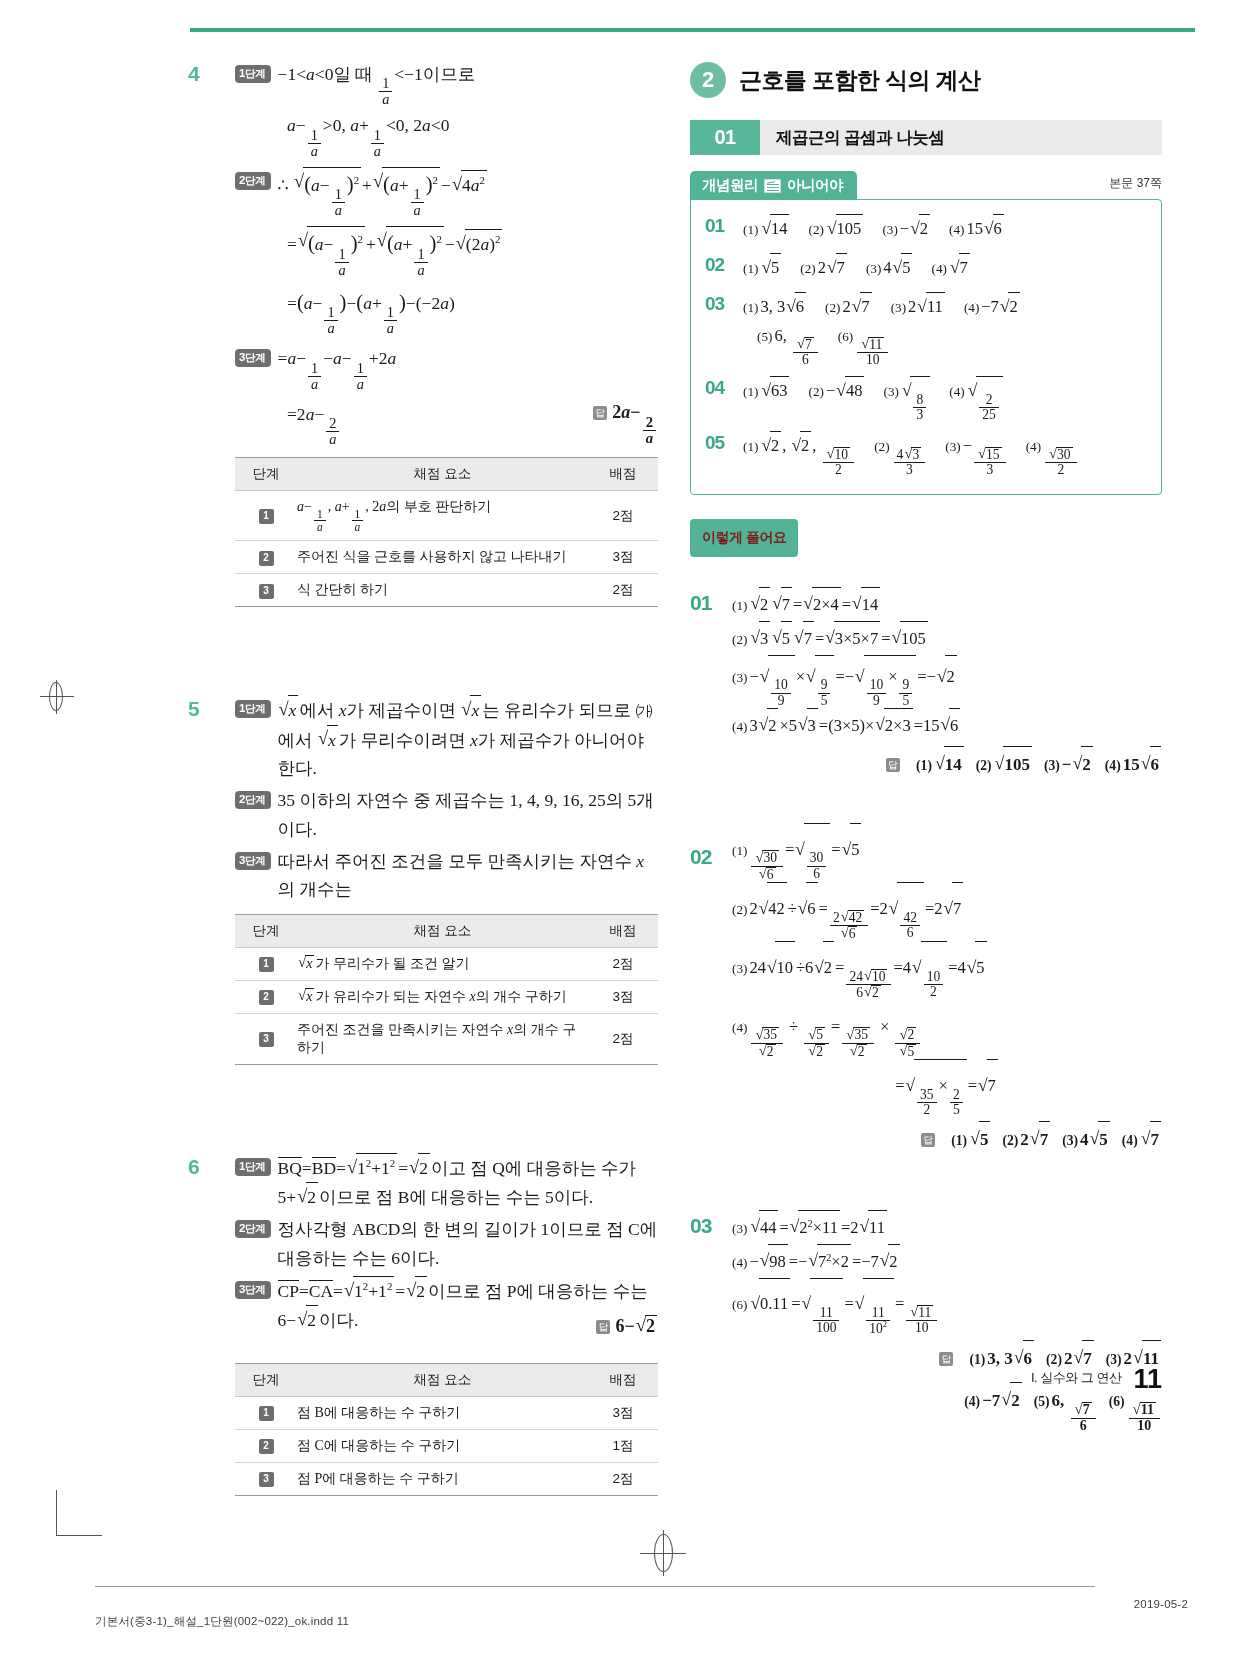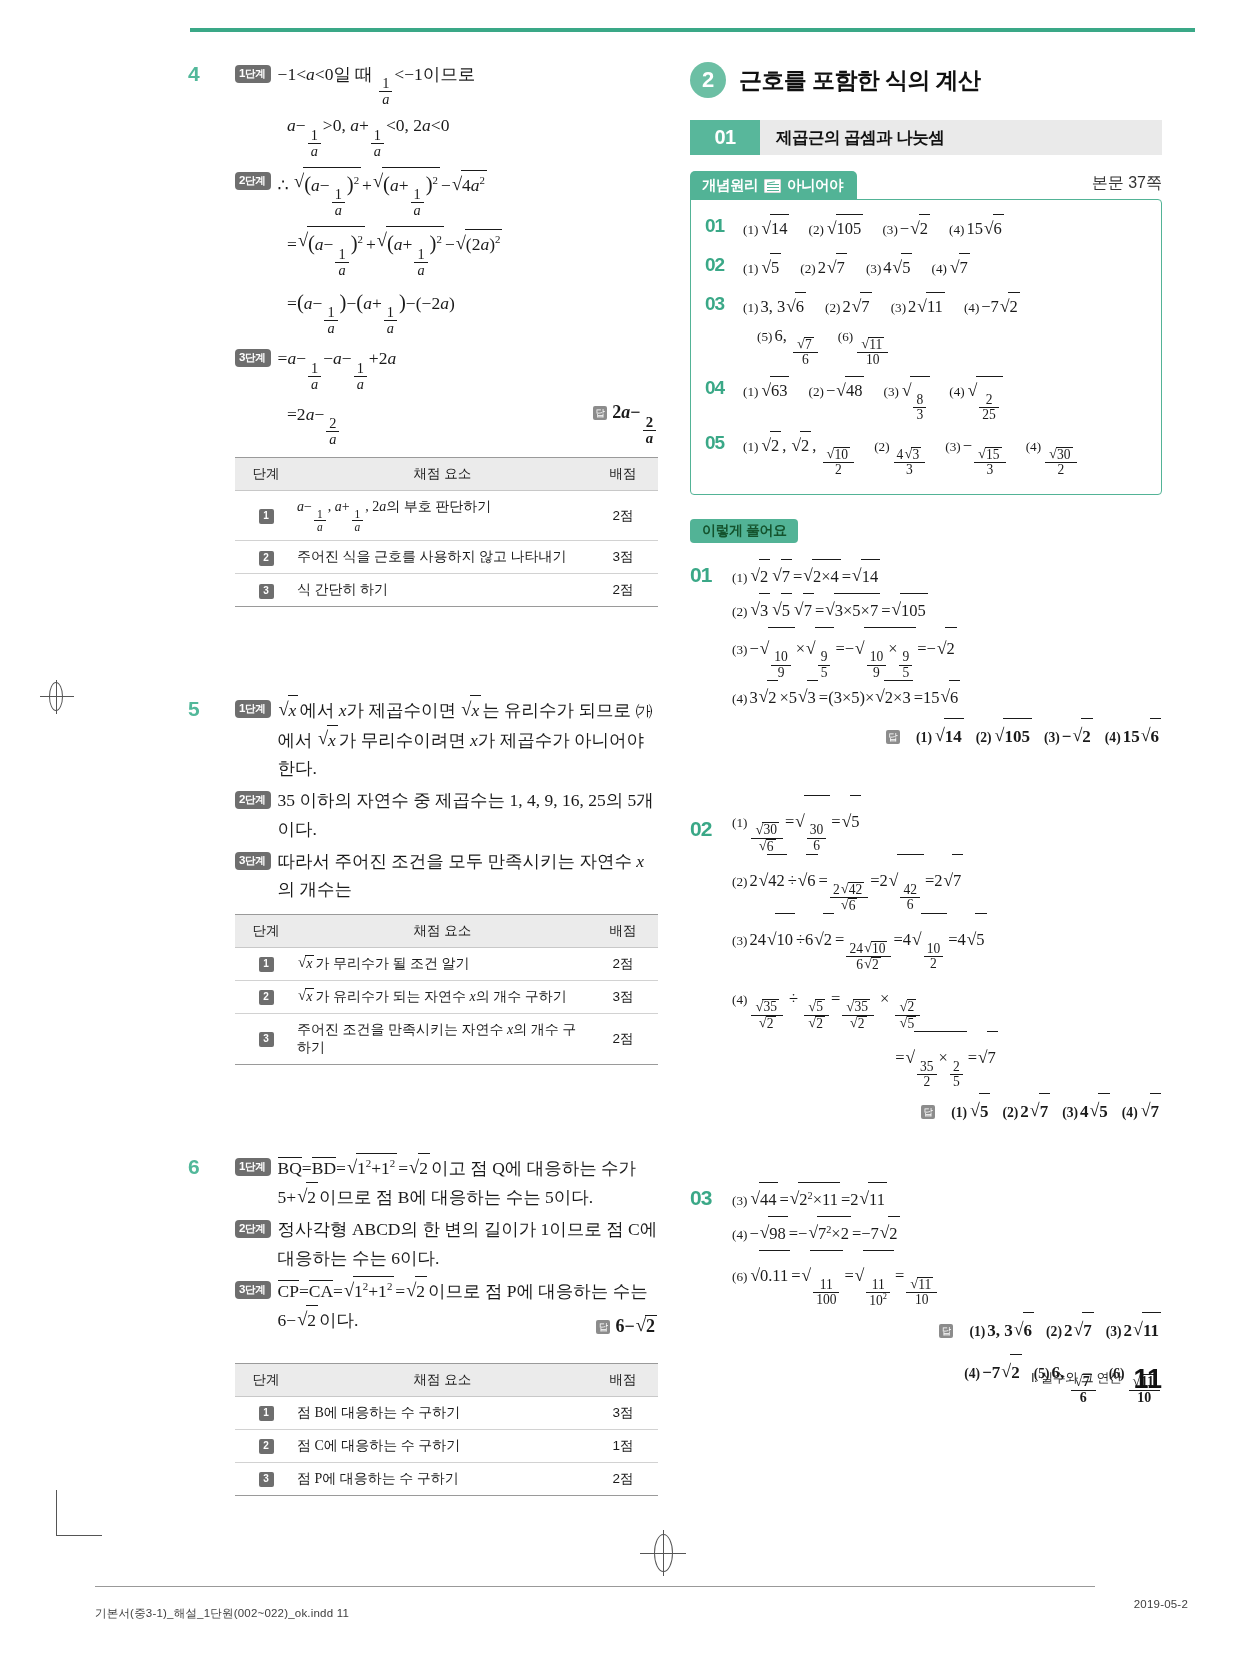--- a/index.html
+++ b/index.html
@@ -31,21 +31,21 @@
 
   .crop-bot{position:absolute;left:640px;top:1530px;width:46px;height:46px;}
   .crop-bot:before{content:"";position:absolute;left:0;top:23px;width:46px;height:1px;background:#555;}
   .crop-bot:after{content:"";position:absolute;left:23px;top:0;width:1px;height:46px;background:#555;}
   .crop-bot .circ{position:absolute;left:14px;top:4px;width:19px;height:38px;border:1px solid #555;border-radius:50%;}
 
   .footer{
     position:absolute; left:0; top:1598px; width:1240px;
     font-family:"Liberation Sans", sans-serif; font-size:11.5px; color:#3d3d3d;
   }
-  .footer .fl{position:absolute;left:95px;top:8px;letter-spacing:.2px;}
+  .footer .fl{position:absolute;left:95px;top:16px;letter-spacing:.2px;}
   .footer .fr{position:absolute;right:52px;top:0;letter-spacing:.2px;}
   .footer-rule{position:absolute;left:95px;top:1586px;width:1000px;height:1px;background:#999;}
 
   
   .col-left{position:absolute;left:188px;top:60px;width:470px;}
   .col-right{position:absolute;left:690px;top:62px;width:472px;}
 
   
   .prob{position:relative;margin-bottom:26px;}
   .prob-num{
@@ -155,42 +155,42 @@
   }
   .concept-tab .bookicon:before{
     content:"";position:absolute;left:2px;top:4px;width:12px;height:1.4px;background:#52b396;
     box-shadow:0 3px 0 #52b396, 0 6px 0 #52b396;
   }
   .concept-tab .bookicon:after{
     content:"";position:absolute;left:2px;top:2px;width:8px;height:1.4px;background:#52b396;
     transform:rotate(-12deg);
   }
   .concept-page{
-    font-family:"Liberation Sans",sans-serif;font-size:16px;color:#333;
+    font-family:"Liberation Sans",sans-serif;font-size:12px;color:#333;
     padding-bottom:4px;
   }
   .concept-box{
     border:1.6px solid #52b396;border-radius:0 4px 4px 4px;
     padding:14px 10px 14px 14px;margin-top:-1px;
   }
 
   .ansrow{display:flex;align-items:flex-start;margin-bottom:9px;}
   .ansrow .qn{
     flex:0 0 38px;
     font-family:"Liberation Sans",sans-serif;font-weight:bold;font-size:19px;
     color:#3aa887;letter-spacing:-1px;padding-top:1px;
   }
   .ansrow .items{flex:1;font-size:16.5px;line-height:1.75;}
   .ansrow .items .it{display:inline-block;margin-right:14px;white-space:nowrap;}
   .lbl{font-size:0.8em;margin-right:2px;}
 
   .solve-tab{
-    display:inline-block;background:#52b396;color:#14532d;
+    display:inline-block;background:#52b396;color:#7f1d1d;
     font-family:"Liberation Sans",sans-serif;font-weight:bold;font-size:14px;
-    padding:3px 12px;border-radius:4px;letter-spacing:-0.5px;margin-bottom:16px;
+    padding:10px 12px;border-radius:4px;letter-spacing:-0.5px;margin-bottom:30px;
   }
 
   .solgroup{display:flex;margin-bottom:10px;}
   .solgroup .sn{
     flex:0 0 42px;
     font-family:"Liberation Sans",sans-serif;font-weight:bold;font-size:21px;
     color:#3aa887;letter-spacing:-1px;padding-top:4px;
   }
   .solgroup .lines{flex:1;font-size:16.5px;line-height:2.0;}
   .solgroup .lines .ln{white-space:nowrap;}

